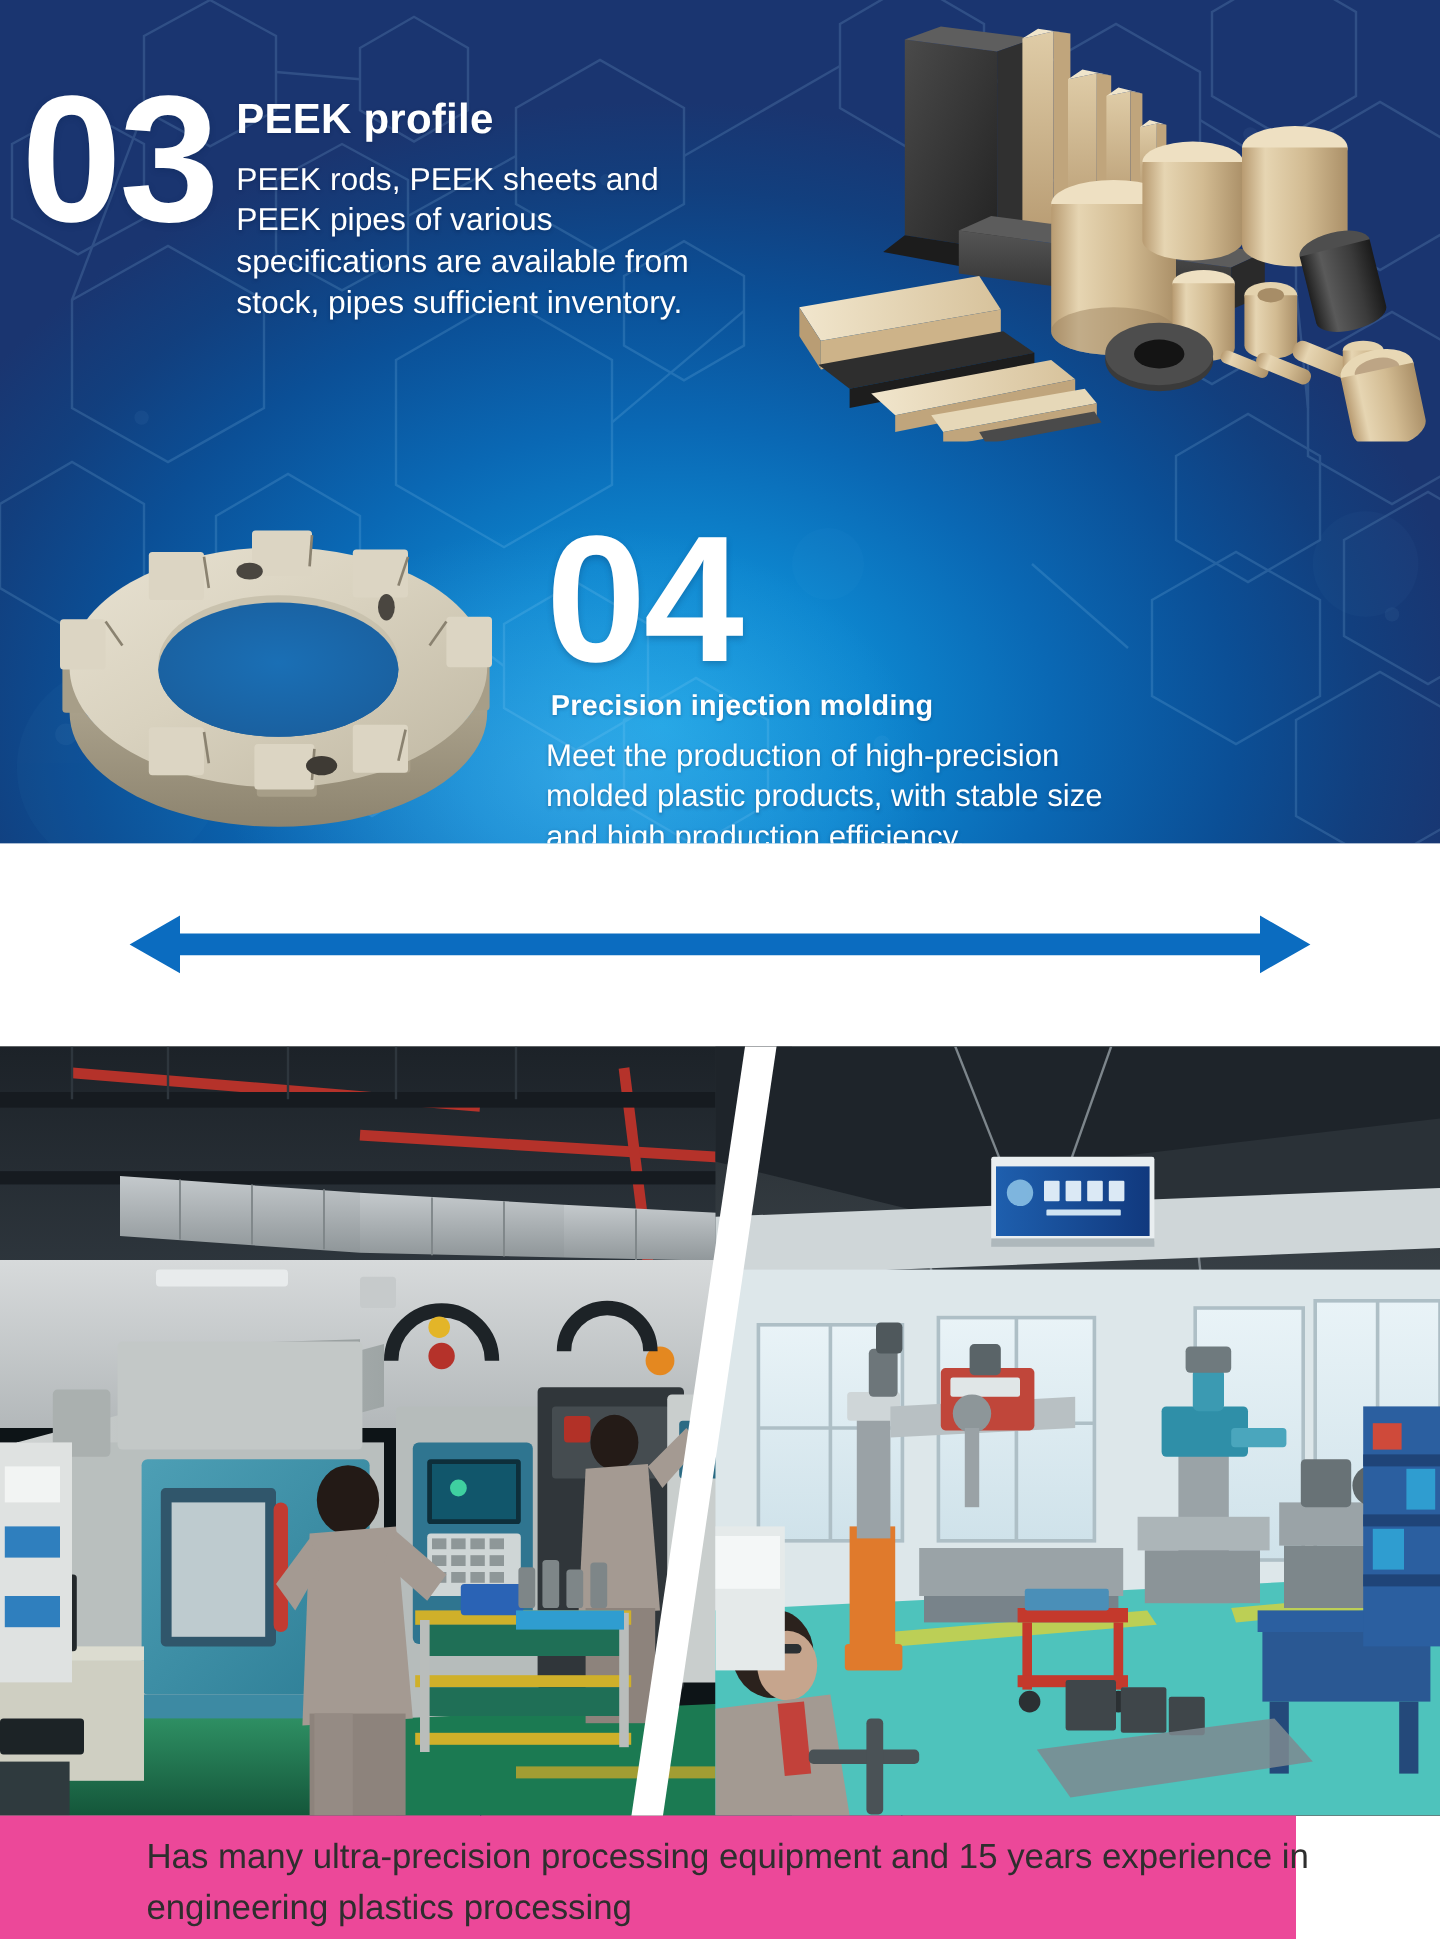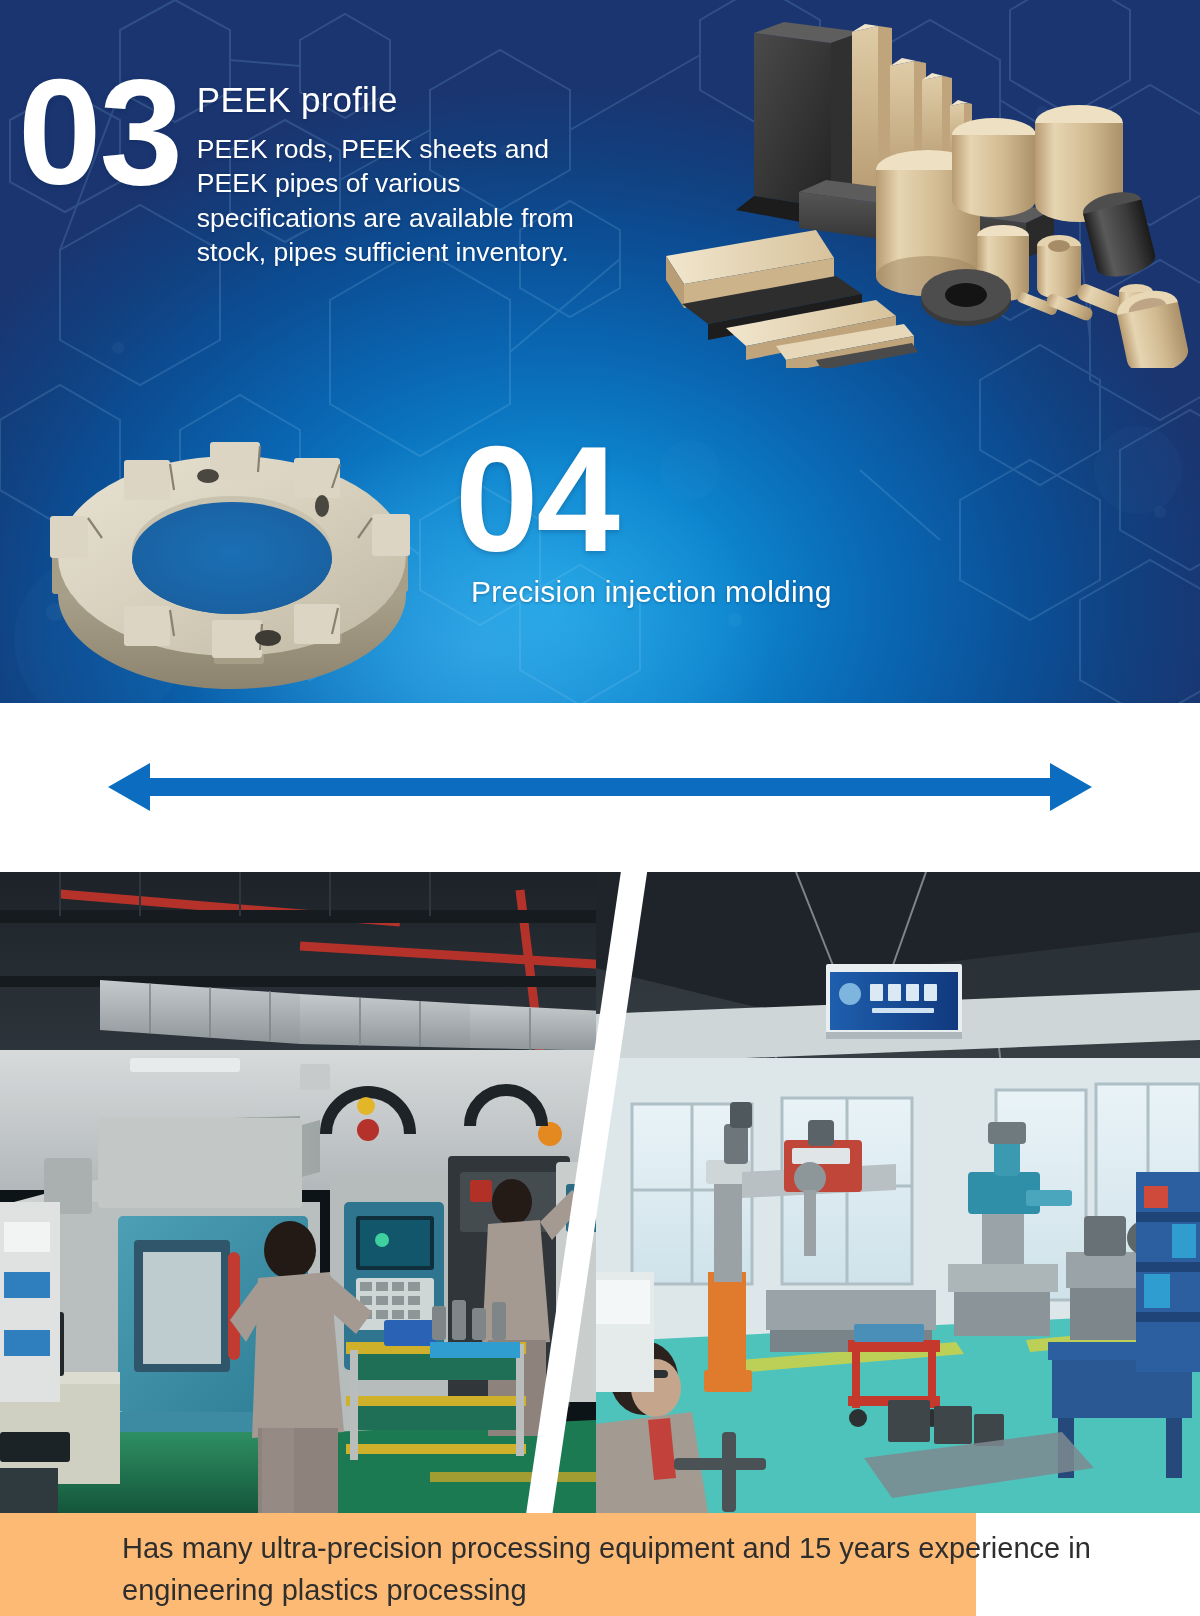--- a/index.html
+++ b/index.html
@@ -44,40 +44,40 @@
   .f-num {
     color: #ffffff;
     font-weight: bold;
     line-height: .88;
     letter-spacing: -2px;
     text-shadow: 0 2px 5px rgba(0,30,70,.25);
   }
   .f-body { }
   .f-title {
     color: #ffffff;
-    font-weight: normal;
+    font-weight: bold;
     letter-spacing: .2px;
     text-shadow: 0 1px 3px rgba(0,30,70,.35);
   }
   .f-desc {
     color: #ffffff;
     line-height: 1.30;
     text-shadow: 0 1px 3px rgba(0,30,70,.35);
   }
 
   
   #feature-03 { left: 18px; top: 72px; }
   #feature-03 .f-num { font-size: 150px; margin-right: 16px; margin-top: -6px; }
   #feature-03 .f-title { font-size: 35px; margin: 8px 0 12px 0; }
   #feature-03 .f-desc { font-size: 26.5px; width: 430px; }
 
   
   #feature-04 { left: 455px; top: 437px; flex-direction: column; }
   #feature-04 .f-num { font-size: 150px; margin-right: 16px; margin-top: -4px; }
-  #feature-04 .f-title { font-size: 30px; margin: 10px 0 10px 16px; white-space: nowrap; }
+  #feature-04 .f-title { font-size: 24px; margin: 10px 0 10px 4px; white-space: nowrap; }
   #feature-04 .f-desc { font-size: 26px; width: 470px; }
 
   
   .peek-photo {
     position: absolute;
     left: 666px; top: 8px;
     width: 534px; height: 360px;
   }
 
   
@@ -138,22 +138,22 @@
     background: #ffffff;
     transform: rotate(8.4deg);
     transform-origin: 50% 50%;
     z-index: 9;
   }
 
   
   .caption {
     position: absolute;
     left: 0; top: 1513px;
-    width: 976px; height: 103px;
-    background: #fdba74;
+    width: 1080px; height: 103px;
+    background: #ec4899;
   }
   .caption-text {
     position: absolute;
     left: 122px; top: 14px;
     width: 980px;
     color: #2e2e2e;
     font-size: 29px;
     line-height: 1.45;
   }
 </style>
@@ -428,20 +428,21 @@
     <div class="f-body">
       <div class="f-title">PEEK profile</div>
       <div class="f-desc">PEEK rods, PEEK sheets and PEEK pipes of various specifications are available from stock, pipes sufficient inventory.</div>
     </div>
   </div>
 
   <div class="feature" id="feature-04">
     <div class="f-num">04</div>
     <div class="f-body">
       <div class="f-title">Precision injection molding</div>
+      <div class="f-desc">Meet the production of high-precision molded plastic products, with stable size and high production efficiency.</div>
     </div>
   </div>
 </div>
 
 <div class="strengths">
   <svg class="str-arrow-svg" width="1000" height="56" viewBox="0 0 1000 56">
     <g fill="#0b6cc0">
       <polygon points="8,28 50,4 50,19 500,19 500,37 50,37 50,52"></polygon>
       <polygon points="992,28 950,4 950,19 500,19 500,37 950,37 950,52"></polygon>
     </g>

